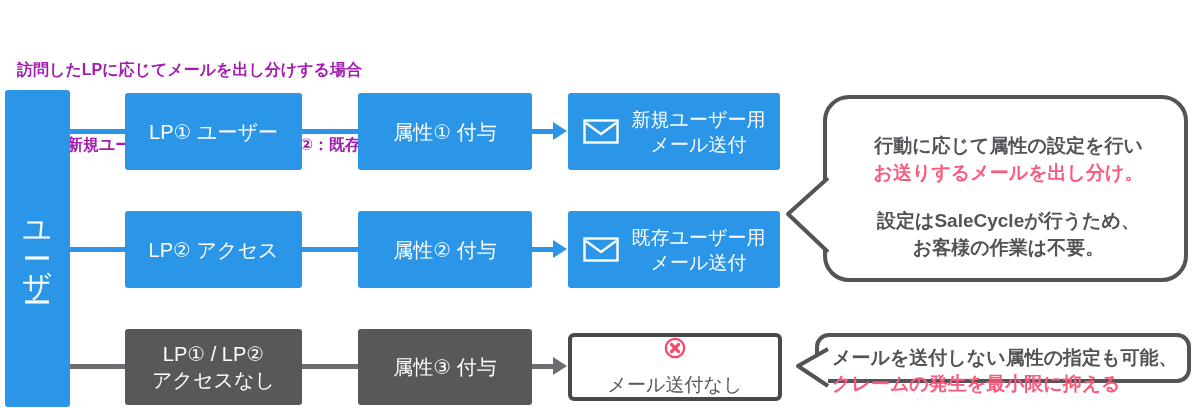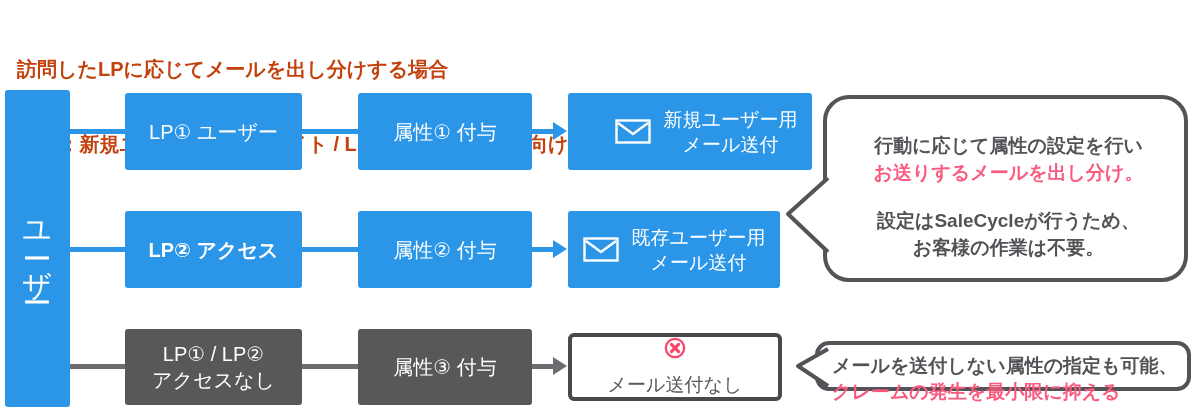--- a/index.html
+++ b/index.html
@@ -1,21 +1,21 @@
 <!DOCTYPE html>
 <html><head>
 <meta charset="utf-8">
 <style>
   html,body{margin:0;padding:0;background:#ffffff;}
   .stage{position:relative;width:1200px;height:408px;overflow:hidden;
          font-family:"Liberation Sans","DejaVu Sans",sans-serif;background:#ffffff;}
 
   
-  .hdr{position:absolute;left:17px;top:7px;font-size:20px;font-weight:700;
-       color:#c2410c;line-height:25px;white-space:pre;}
+  .hdr{position:absolute;left:17px;top:7px;font-size:16px;font-weight:700;
+       color:#a21caf;line-height:25px;white-space:pre;}
 
   
   .user-box{position:absolute;left:5px;top:90px;width:65px;height:317px;
             background:#2B95E8;border-radius:3px;display:flex;align-items:center;justify-content:center;}
   .vtext{writing-mode:vertical-rl;color:#ffffff;font-size:29px;letter-spacing:6px;font-weight:400;}
 
   
   .h-line{position:absolute;height:5px;}
   .blue-bg{background:#2B95E8;}
   .gray-bg{background:#6E6C70;}
@@ -37,21 +37,21 @@
                   color:#595759;box-sizing:border-box;flex-direction:column;}
 
   
   .callout{position:absolute;box-sizing:border-box;background:#ffffff;
            border:4px solid #555358;color:#545257;font-weight:700;}
   .callout .pink{color:#FA5A7D;}
   .co1{left:823px;top:95px;width:365px;height:187px;border-radius:26px;
        padding:33px 20px 0 26px;font-size:19px;line-height:27px;text-align:center;}
   .co1 .p2{margin-top:21px;}
   .co2{left:815px;top:333px;width:376px;height:50px;border-radius:14px;
-       padding:8px 0 0 13px;font-size:19px;line-height:26px;margin-top:8px;}
+       padding:8px 0 0 13px;font-size:19px;line-height:26px;}
   .tail{position:absolute;}
   .line{display:block;}
 </style>
 </head>
 <body>
 
 <div class="stage">
 
   <div class="hdr">
     <span class="line">訪問したLPに応じてメールを出し分けする場合</span>
@@ -76,32 +76,32 @@
   <div class="arrow-head arrow-blue" style="left:553px;top:240px;"></div>
   <div class="h-line gray-bg" style="left:532px;top:364px;width:22px;"></div>
   <div class="arrow-head arrow-gray" style="left:553px;top:357px;"></div>
 
   <div class="box blue" style="left:125px;top:93px;width:177px;height:77px;">
     <span>LP① ユーザー</span>
   </div>
   <div class="box blue" style="left:358px;top:93px;width:174px;height:77px;justify-content:center;">
     <span>属性① 付与</span>
   </div>
-  <div class="result" style="left:568px;top:93px;width:212px;height:77px;padding-left:32px;">
+  <div class="result" style="left:568px;top:93px;width:212px;height:77px;">
     <svg width="36" height="25" viewBox="0 0 36 25">
       <rect x="1.5" y="1.5" width="33" height="22" fill="none" stroke="#ffffff" stroke-width="2.4"></rect>
       <path d="M3,4 L18,15 L33,4" fill="none" stroke="#ffffff" stroke-width="2.4"></path>
     </svg>
     <span class="txt">
       <span class="line">新規ユーザー用</span>
       <span class="line">メール送付</span>
     </span>
   </div>
 
-  <div class="box blue" style="left:125px;top:211px;width:177px;height:77px;font-weight:bold;">
+  <div class="box blue" style="left:125px;top:211px;width:177px;height:77px;">
     <span>LP② アクセス</span>
   </div>
   <div class="box blue" style="left:358px;top:211px;width:174px;height:77px;">
     <span>属性② 付与</span>
   </div>
   <div class="result" style="left:568px;top:211px;width:212px;height:77px;">
     <svg width="36" height="25" viewBox="0 0 36 25">
       <rect x="1.5" y="1.5" width="33" height="22" fill="none" stroke="#ffffff" stroke-width="2.4"></rect>
       <path d="M3,4 L18,15 L33,4" fill="none" stroke="#ffffff" stroke-width="2.4"></path>
     </svg>

